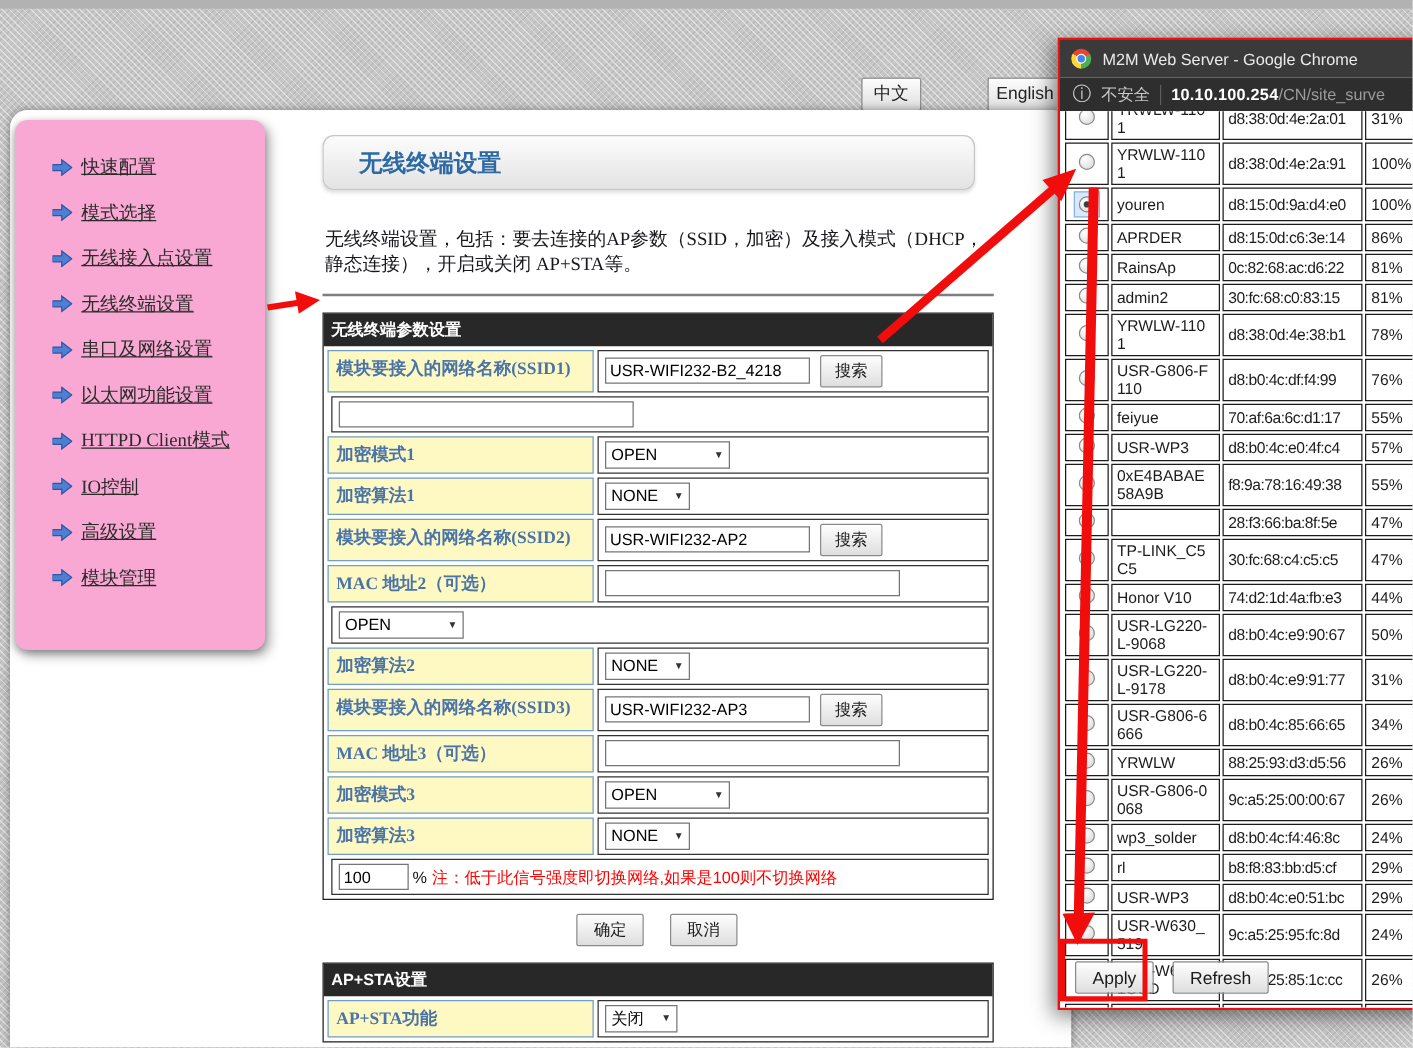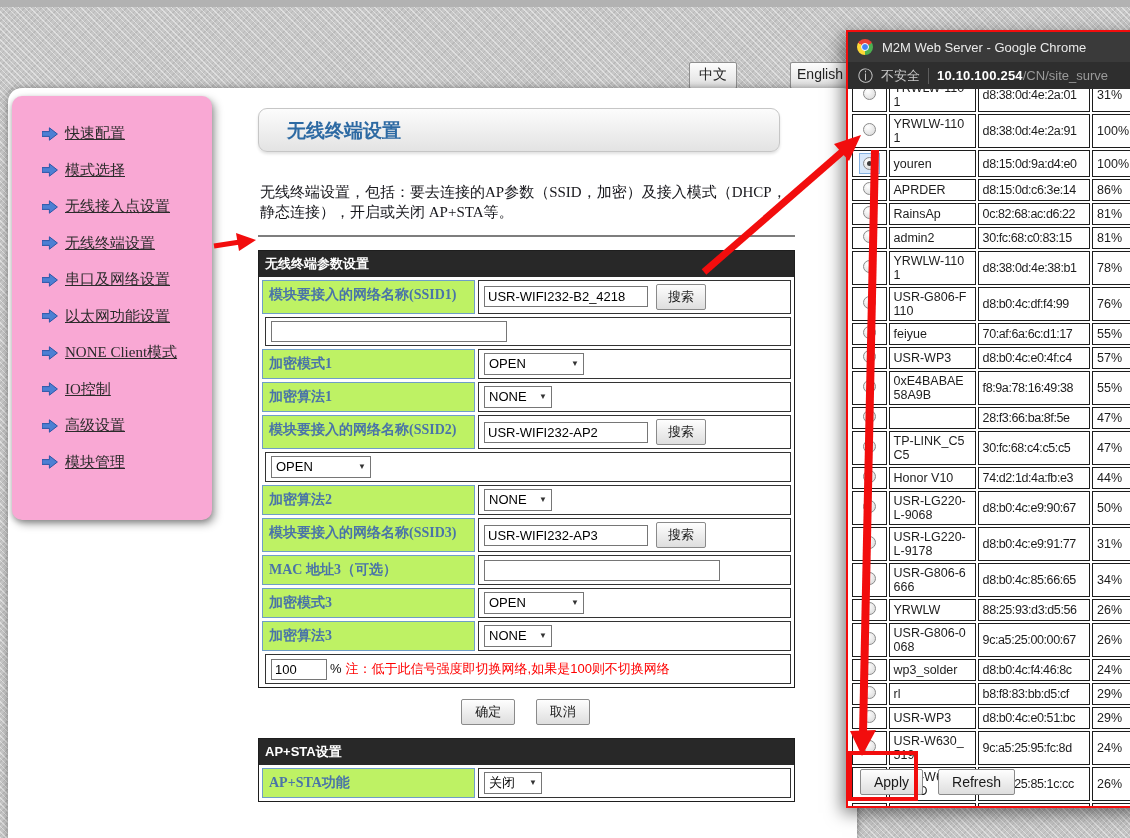--- a/index.html
+++ b/index.html
@@ -26,21 +26,21 @@
   
   .content{position:absolute;left:250px;top:20px;width:537px;}
   .title-bar{width:520px;height:42px;border:1px solid #c6c6c6;border-radius:9px;
     background:linear-gradient(#fcfcfc,#e3e3e3);box-shadow:0 2px 3px rgba(0,0,0,.12);}
   .title-bar span{display:block;padding:9px 0 0 28px;font-size:19px;font-weight:bold;color:#2d6aa3;}
   .desc{margin:30px 0 0 2px;width:534px;font-family:"Liberation Serif",serif;font-size:15px;line-height:20px;color:#17171c;}
   .rule{margin:13px 0 13px 0;border:none;border-top:2px solid #7e7e7e;width:537px;}
   .ftable{width:535px;border:1px solid #1e1e1e;background:#fff;}
   .secbar{background:#282828;color:#fff;font-size:13px;font-weight:bold;padding:4px 6px;}
   .frow{display:flex;margin:3px;}
-  .fl{flex:0 0 199px;border:1px solid #6f9ec7;background:#bef264;color:#4a74a8;
+  .fl{flex:0 0 199px;border:1px solid #6f9ec7;background:#fef9c3;color:#4a74a8;
       font-family:"Liberation Serif",serif;font-weight:bold;font-size:14px;padding:5px 6px;}
   .fv{flex:1;border:1px solid #333;margin-left:3px;padding:3px 5px;line-height:20px;}
   .inp{height:17px;border:1px solid #767676;font-size:13px;padding:1px 3px;vertical-align:middle;
        font-family:"Liberation Sans",sans-serif;}
   .ssid-inp{width:156px;}
   .mac-inp{width:228px;}
   .sig-inp{width:48px;}
   .fakesel{display:inline-flex;justify-content:space-between;align-items:flex-start;border:1px solid #767676;
     height:20px;padding:0 4px;font-size:13px;background:#fff;vertical-align:middle;cursor:pointer;}
   .caret{font-size:8px;color:#333;margin-left:4px;}
@@ -133,21 +133,21 @@
         <div class="side-item">
           <svg width="16" height="14" viewBox="0 0 16 14">
             <path d="M0 4.6 H7.4 V0.8 L15.4 7 L7.4 13.2 V9.4 H0 Z" fill="#4d7fd3" stroke="#2b57a7" stroke-width="1"></path>
           </svg>
           <span class="side-link">以太网功能设置</span>
         </div>
         <div class="side-item">
           <svg width="16" height="14" viewBox="0 0 16 14">
             <path d="M0 4.6 H7.4 V0.8 L15.4 7 L7.4 13.2 V9.4 H0 Z" fill="#4d7fd3" stroke="#2b57a7" stroke-width="1"></path>
           </svg>
-          <span class="side-link">NONE Client模式</span>
+          <span class="side-link">HTTPD Client模式</span>
         </div>
         <div class="side-item">
           <svg width="16" height="14" viewBox="0 0 16 14">
             <path d="M0 4.6 H7.4 V0.8 L15.4 7 L7.4 13.2 V9.4 H0 Z" fill="#4d7fd3" stroke="#2b57a7" stroke-width="1"></path>
           </svg>
           <span class="side-link">IO控制</span>
         </div>
         <div class="side-item">
           <svg width="16" height="14" viewBox="0 0 16 14">
             <path d="M0 4.6 H7.4 V0.8 L15.4 7 L7.4 13.2 V9.4 H0 Z" fill="#4d7fd3" stroke="#2b57a7" stroke-width="1"></path>
@@ -190,20 +190,24 @@
           <div class="frow">
             <div class="fl">加密算法1</div>
             <div class="fv"><span class="fakesel w62">
                 <span>NONE</span>
                 <span class="caret">▼</span>
               </span></div>
           </div>
           <div class="frow">
             <div class="fl">模块要接入的网络名称(SSID2)</div>
             <div class="fv"><input class="inp ssid-inp" value="USR-WIFI232-AP2" style=""><button class="btn search-btn">搜索</button></div>
+          </div>
+          <div class="frow">
+            <div class="fl">MAC 地址2（可选）</div>
+            <div class="fv"><input class="inp mac-inp" value="" style=""></div>
           </div>
           <div class="frow">
             <div class="fv"><span class="fakesel w95">
                 <span>OPEN</span>
                 <span class="caret">▼</span>
               </span></div>
           </div>
           <div class="frow">
             <div class="fl">加密算法2</div>
             <div class="fv"><span class="fakesel w62">

